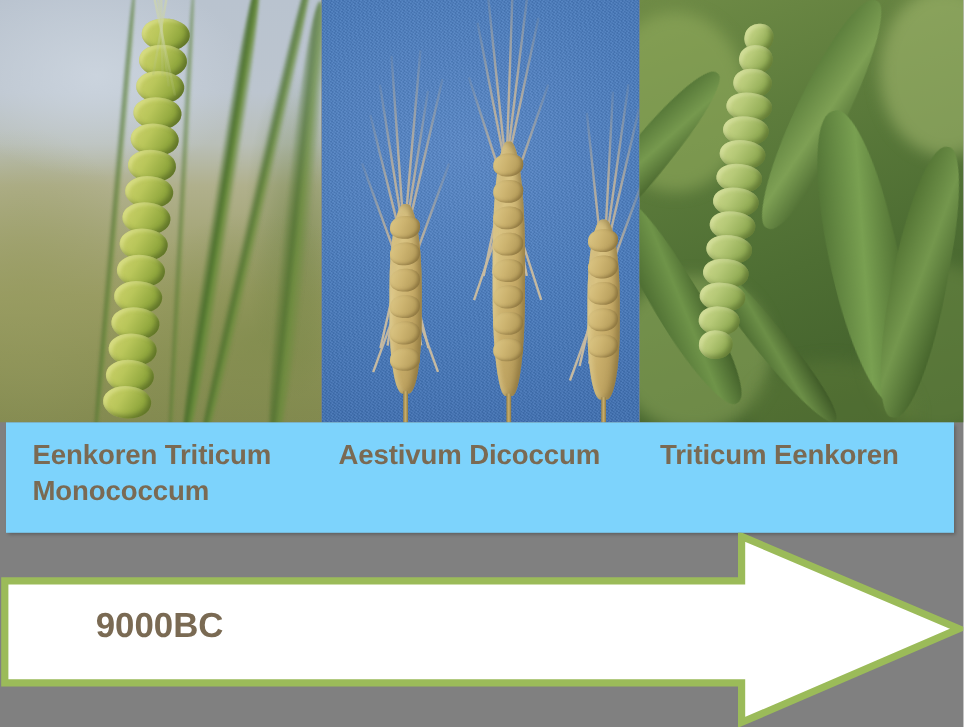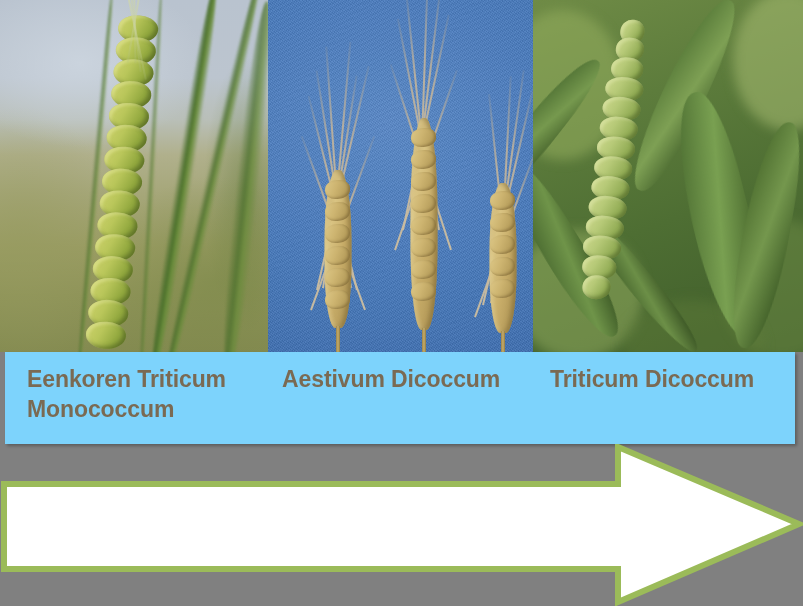--- a/index.html
+++ b/index.html
@@ -352,24 +352,25 @@
         <div class="seg3" style="top:252px;width:34px;left:14px;"></div>
         <div class="seg3" style="top:272px;width:28px;left:17px;"></div>
       </div>
     </div>
   </div>
 
   <div class="caption-card">
     <div class="caption-row">
       <div class="caption cap-1">Eenkoren Triticum Monococcum</div>
       <div class="caption cap-2">Aestivum Dicoccum</div>
-      <div class="caption cap-3">Triticum Dicoccum</div>
+      <div class="caption cap-3">Triticum Eenkoren</div>
     </div>
   </div>
 
   <div class="arrow-wrap">
     <svg class="arrow-svg" width="803" height="162" viewBox="0 0 803 162">
       <polygon points="4,40 618,40 618,3 799,80 618,158 618,125 4,125" fill="#FFFFFF" stroke="#9BBB59" stroke-width="6" stroke-linejoin="miter"></polygon>
     </svg>
   </div>
 
+  <div class="arrow-label lbl-start">9000BC</div>
 
 </div>
 
 </body></html>

